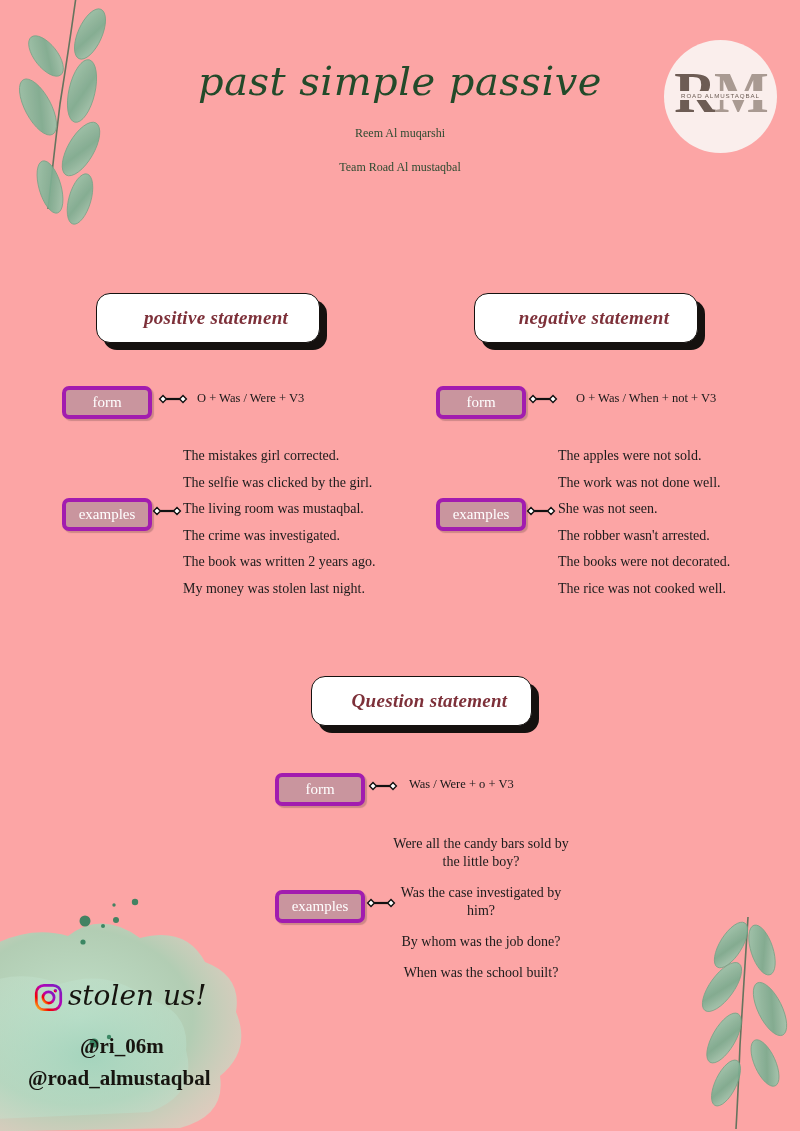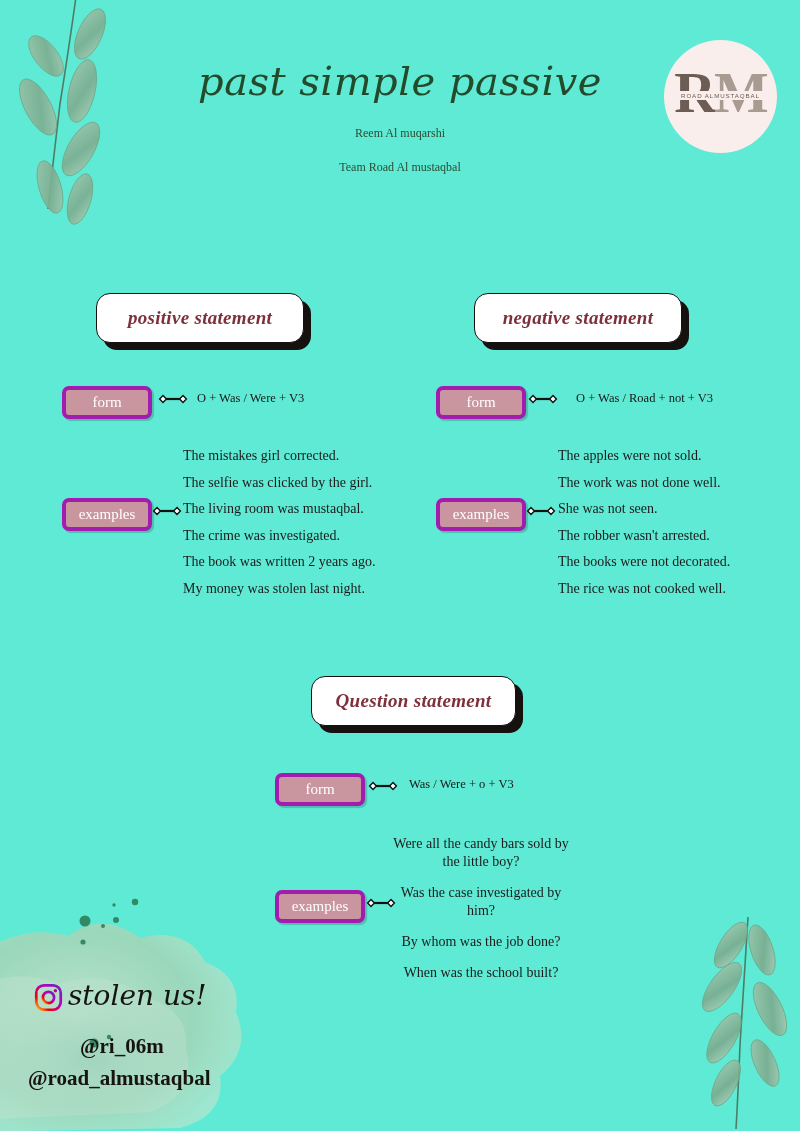--- a/index.html
+++ b/index.html
@@ -7,21 +7,21 @@
     padding: 0;
     background: #ffffff;
   }
   body {
     font-family: "Liberation Serif", serif;
   }
   #page {
     position: relative;
     width: 800px;
     height: 1131px;
-    background: #5eead4;
+    background: #fca5a5;
     overflow: hidden;
   }
 
   
   .leaf-branch {
     position: absolute;
     pointer-events: none;
   }
   #leaf-top-left { left: 8px; top: -6px; width: 150px; height: 235px; }
   #leaf-bottom-right { left: 686px; top: 905px; width: 115px; height: 228px; }
@@ -91,20 +91,21 @@
   
   .card {
     position: absolute;
     background: #ffffff;
     border: 1.6px solid #15110f;
     border-radius: 14px;
     box-shadow: 7px 7px 0 0 #15110f;
     display: flex;
     align-items: center;
     justify-content: center;
+    padding-left: 16px;
   }
   .card-title {
     font-family: "Liberation Serif", serif;
     font-weight: 700;
     font-style: italic;
     font-size: 19px;
     color: #7d3039;
     letter-spacing: 0.3px;
     white-space: nowrap;
   }
@@ -292,21 +293,21 @@
   </div>
 
   <div class="badge wide" style="left:436px; top:386px;">
     <span>form</span>
   </div>
   <svg class="connector" style="left:528px; top:394px;" viewBox="0 0 30 10">
     <line x1="5" y1="5" x2="25" y2="5" stroke="#111" stroke-width="2.2"></line>
     <path d="M5 1.5 L8.4 5 L5 8.5 L1.6 5 Z" fill="#fff" stroke="#111" stroke-width="1.4"></path>
     <path d="M25 1.5 L28.4 5 L25 8.5 L21.6 5 Z" fill="#fff" stroke="#111" stroke-width="1.4"></path>
   </svg>
-  <div class="formula" style="left:576px; top:391px;">O + Was / Road + not + V3</div>
+  <div class="formula" style="left:576px; top:391px;">O + Was / When + not + V3</div>
 
   <div class="badge xwide" style="left:436px; top:498px;">
     <span>examples</span>
   </div>
   <svg class="connector" style="left:526px; top:506px;" viewBox="0 0 30 10">
     <line x1="5" y1="5" x2="25" y2="5" stroke="#111" stroke-width="2.2"></line>
     <path d="M5 1.5 L8.4 5 L5 8.5 L1.6 5 Z" fill="#fff" stroke="#111" stroke-width="1.4"></path>
     <path d="M25 1.5 L28.4 5 L25 8.5 L21.6 5 Z" fill="#fff" stroke="#111" stroke-width="1.4"></path>
   </svg>
   <div class="example-list" style="left:558px; top:448px;">

